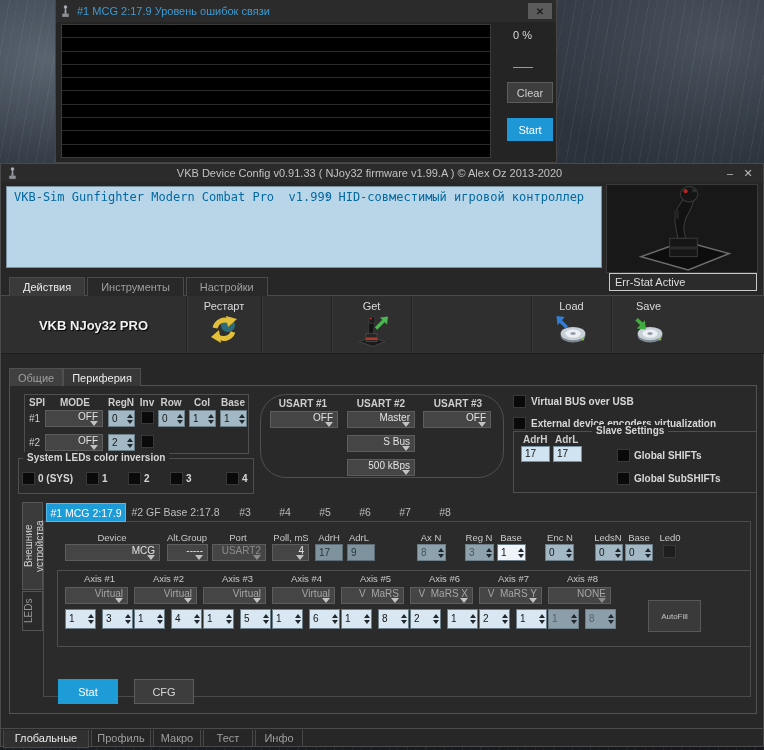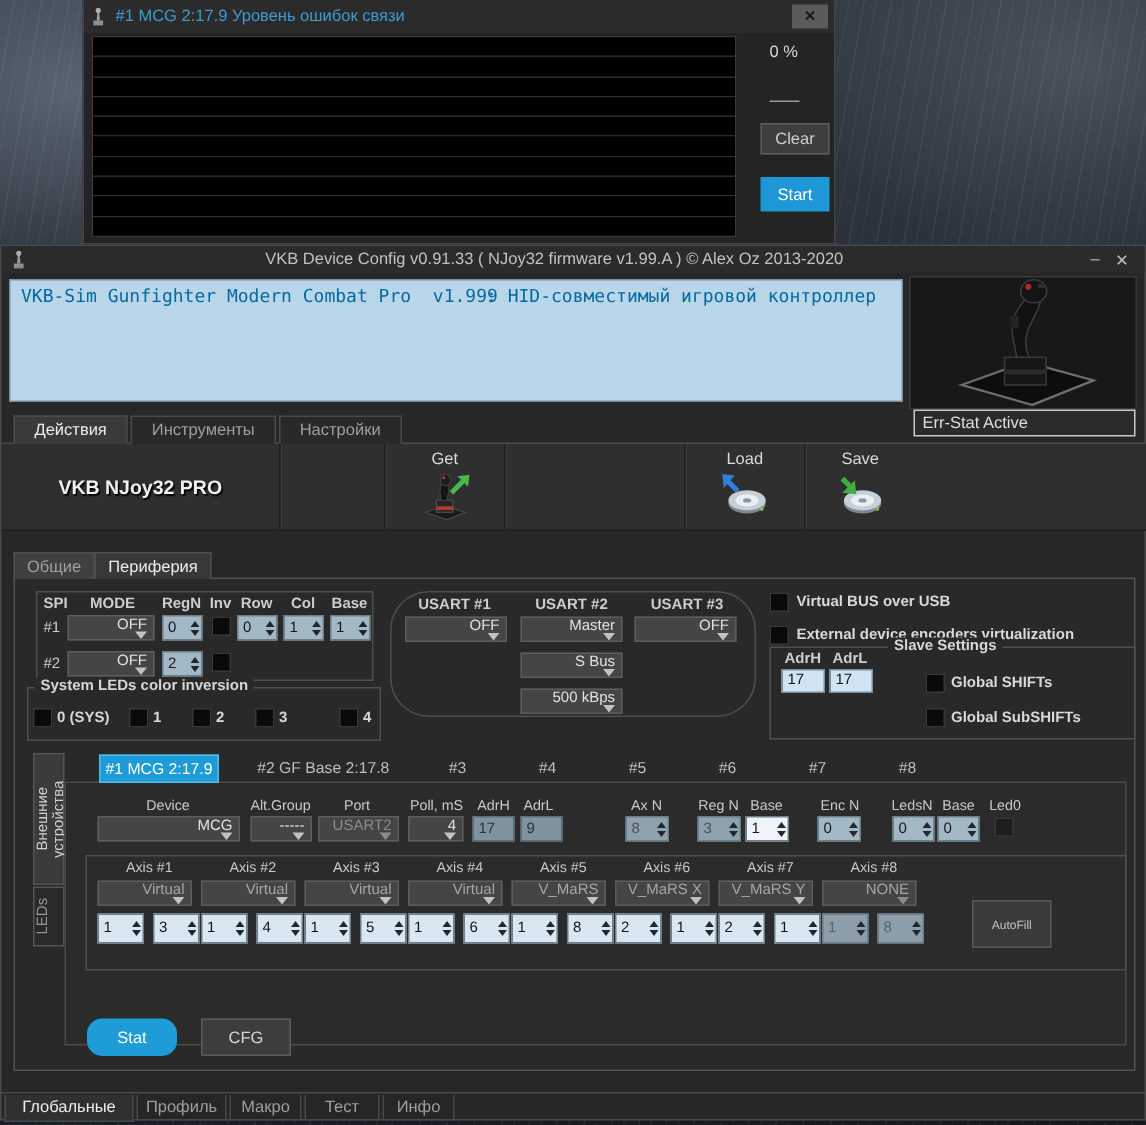--- a/index.html
+++ b/index.html
@@ -128,42 +128,42 @@
   .chklab { position:absolute; font-size:10px; font-weight:bold; color:#d8d8d8; white-space:nowrap; }
 
   
   .vtab { position:absolute; width:21px; writing-mode:vertical-rl; transform:rotate(180deg);
     text-align:center; font-size:10px; border:1px solid #555; }
   #vtab-ext { left:12px; top:116px; height:88px; background:#3b3b3b; color:#d0d0d0; }
   #vtab-leds { left:12px; top:205px; height:40px; background:#2a2a2a; color:#989898; }
   #dev-box { position:absolute; left:33px; top:135px; width:708px; height:176px;
     border:1px solid #4a4a4a; background:#2b2b2b; }
   #dev-tabs { position:absolute; left:36px; top:117px; display:flex; z-index:2; }
-  .dtab { height:19px; font-size:10.5px; color:#bdbdbd; padding-top:3px; text-align:center;margin-left:20px; }
+  .dtab { height:19px; font-size:10.5px; color:#bdbdbd; padding-top:3px; text-align:center; }
   .dtab.active { background:#1e9cd7; color:#fff; border:1px solid #56b9e8; }
 
   .dlbl { position:absolute; top:146px; font-size:9.5px; color:#c9c9c9;
     white-space:nowrap; transform:translateX(-50%); }
   .din { position:absolute; top:158px; height:17px; background:#7f939e;
     border:1px solid #5e6e78; color:#29343b; font-size:10px; padding:2px 0 0 3px; }
   .sin { position:absolute; height:16px; background:#cfe3f0; border:1px solid #77919f;
     color:#111; font-size:10px; padding:1px 0 0 3px; }
 
   #axis-group { left:47px; top:184px; width:694px; height:77px; border:1px solid #4f4f4f; position:absolute; }
   .axcol { position:absolute; top:0; width:69px; height:100%; }
   .axlab { position:absolute; top:2px; width:100%; text-align:center; font-size:9.5px; color:#c9c9c9; }
   .axsel { top:16px; left:0; width:63px; }
   .axspA { top:38px; left:0; width:31px; }
   .axspB { top:38px; left:37px; width:31px; }
   #autofill-btn { position:absolute; left:590px; top:29px; width:53px; height:32px;
     background:#3a3a3a; border:1px solid #585858; color:#c3c3c3; font-size:8px;
     display:flex; align-items:center; justify-content:center; }
 
   #stat-btn { position:absolute; left:48px; top:293px; width:60px; height:25px;
-    background:#1e9cd7; color:#fff; font-size:11px; display:flex; align-items:center; justify-content:center;border-radius:10px; }
+    background:#1e9cd7; color:#fff; font-size:11px; display:flex; align-items:center; justify-content:center; }
   #cfg-btn { position:absolute; left:124px; top:293px; width:60px; height:25px;
     background:#3d3d3d; border:1px solid #5c5c5c; color:#d6d6d6; font-size:11px;
     display:flex; align-items:center; justify-content:center; }
 
   
   #bottom-tabs { position:absolute; left:0; top:564px; width:764px; height:19px;
     border-top:1px solid #4a4a4a; }
   .btab { position:absolute; top:1px; height:17px; font-size:11px; color:#9f9f9f;
     background:#262626; border:1px solid #484848; border-top:none; text-align:center; padding-top:2px; }
   .btab.active { background:#303030; color:#ececec; height:18px; }
@@ -237,20 +237,30 @@
 
   <div id="nav-tabs">
     <div class="ntab active">Действия</div>
     <div class="ntab">Инструменты</div>
     <div class="ntab">Настройки</div>
   </div>
 
   <div id="toolbar">
     <div class="tb-cell" style="width:185px">
       <div id="tb-devname">VKB NJoy32 PRO</div>
+    </div>
+    <div class="tb-cell" style="width:75px">
+      <div class="tb-lab">Рестарт</div>
+      <svg class="tb-ico" width="30" height="30" viewBox="0 0 30 30">
+        <circle cx="19" cy="10" r="7" fill="#2e6b7a"></circle>
+        <path d="M24 17 A 10 10 0 0 1 8 21" fill="none" stroke="#e3bf39" stroke-width="5"></path>
+        <polygon points="10,15 2,22 12,28" fill="#e3bf39"></polygon>
+        <path d="M6 13 A 10 10 0 0 1 20 6" fill="none" stroke="#e3bf39" stroke-width="5"></path>
+        <polygon points="17,1 28,4 19,12" fill="#e3bf39"></polygon>
+      </svg>
     </div>
     <div class="tb-cell" style="width:70px"></div>
     <div class="tb-cell" style="width:80px">
       <div class="tb-lab">Get</div>
       <svg class="tb-ico" width="34" height="33" viewBox="0 0 34 32">
         <polygon points="4,26 16,22 30,26 18,31" fill="#1a1a1a" stroke="#4a4a4a" stroke-width="0.8"></polygon>
         <rect x="11" y="18" width="11" height="8" fill="#262626" stroke="#4d4d4d" stroke-width="0.8"></rect>
         <rect x="11" y="22" width="11" height="2.5" fill="#b23a2a"></rect>
         <path d="M14 18 C13 12 13 9 15 5 L19 5 C20 9 19 13 18 18 Z" fill="#141414" stroke="#3f3f3f" stroke-width="0.8"></path>
         <ellipse cx="17" cy="4.5" rx="3.4" ry="3.8" fill="#1d1d1d" stroke="#3f3f3f" stroke-width="0.8"></ellipse>

